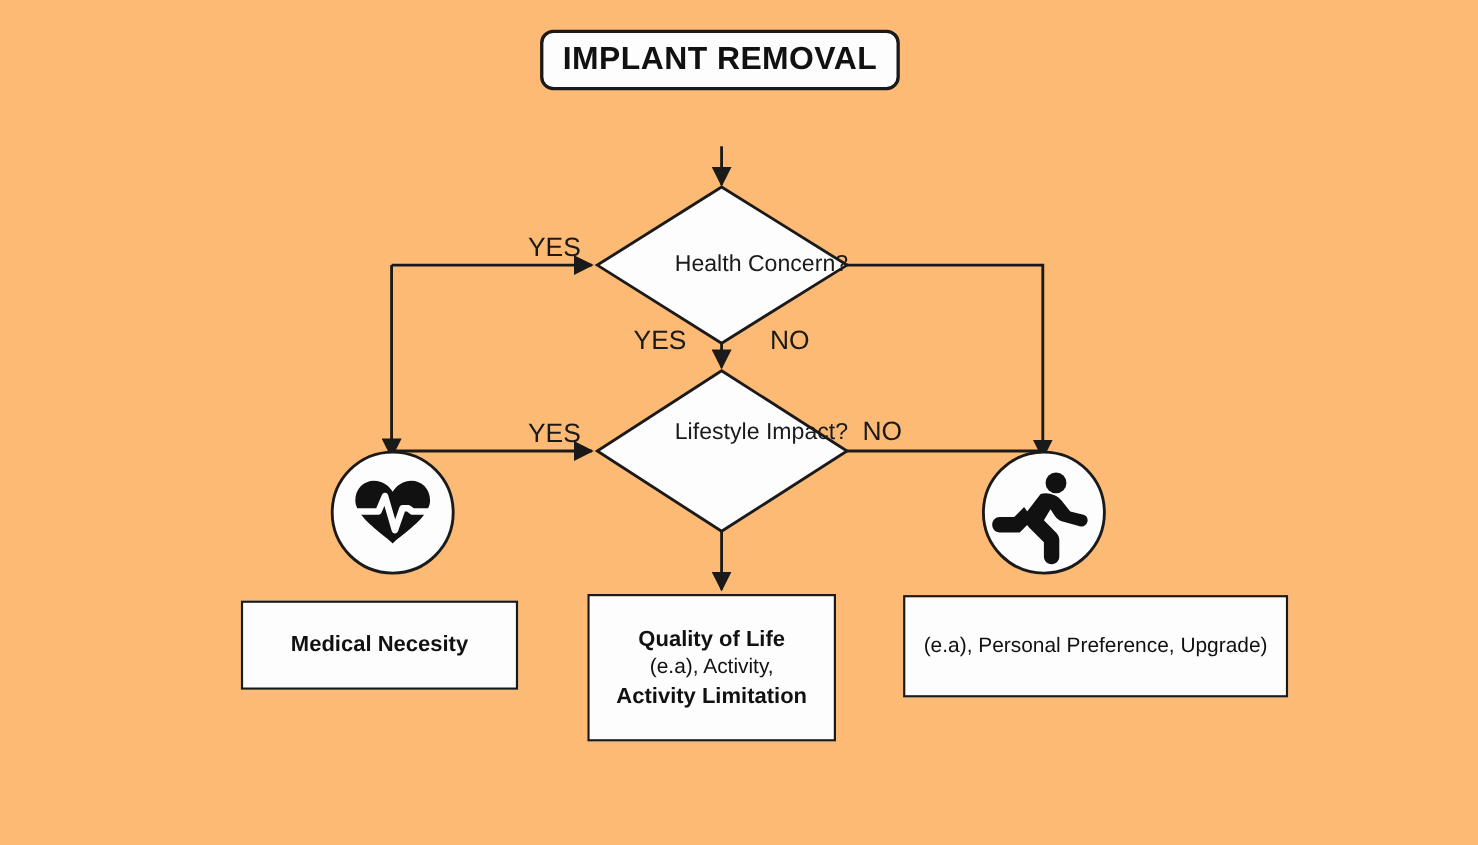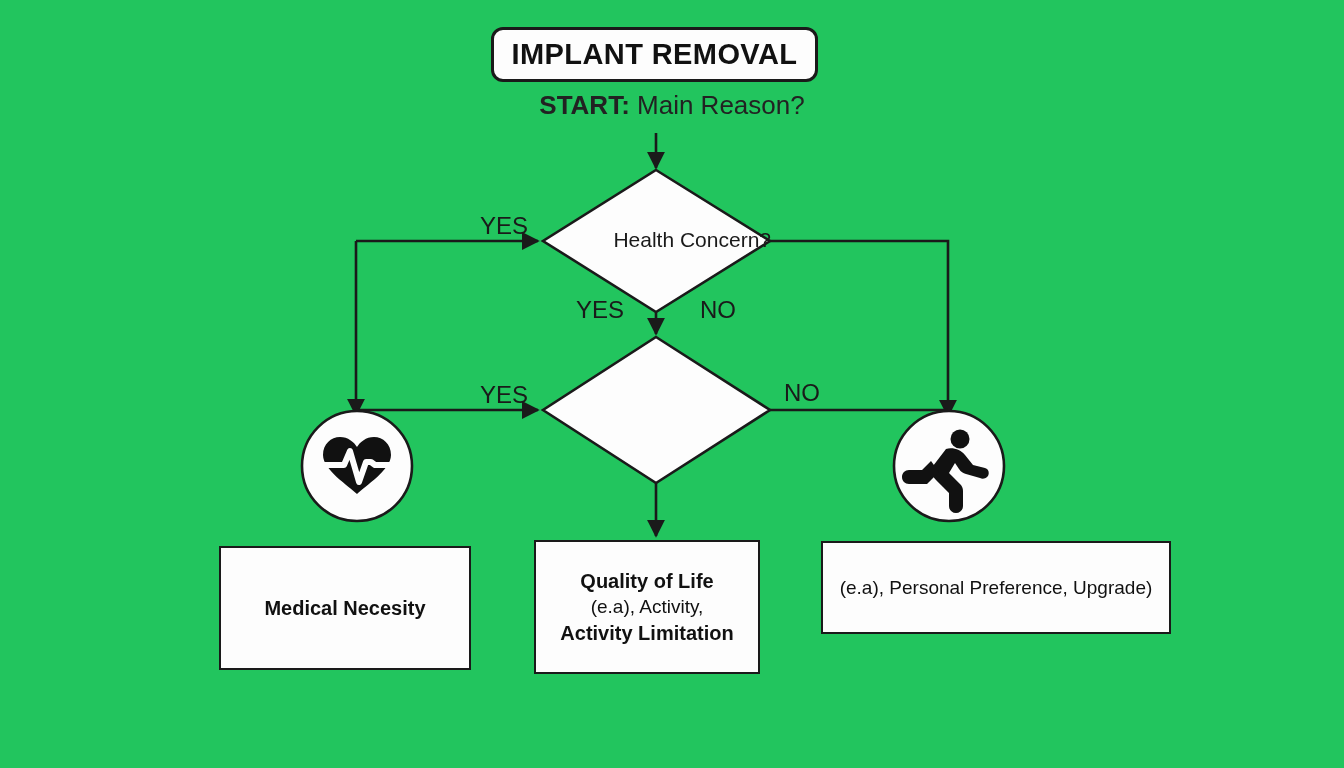--- a/index.html
+++ b/index.html
@@ -5,21 +5,21 @@
 <style>
   html, body {
     margin: 0;
     padding: 0;
     background: #ffffff;
   }
   #canvas {
     position: relative;
     width: 1344px;
     height: 768px;
-    background: #22c55e;
+    background: #fdba74;
     font-family: "Liberation Sans", sans-serif;
     overflow: hidden;
   }
   #flow-svg {
     position: absolute;
     left: 0;
     top: 0;
     width: 1344px;
     height: 768px;
   }
@@ -88,21 +88,21 @@
     display: flex;
     flex-direction: column;
     align-items: center;
     justify-content: center;
     text-align: center;
     color: #111111;
   }
   .term-line { font-size: 19px; white-space: nowrap; }
   .term-line.b { font-weight: 700; font-size: 20px; }
 
-  #box-medical  { left: 219px;  top: 546px; width: 252px; height: 124px; }
+  #box-medical  { left: 219px;  top: 546px; width: 252px; height: 81px; }
   #box-quality  { left: 534px;  top: 540px; width: 226px; height: 134px; text-align: center; }
   #box-elective { left: 821px;  top: 541px; width: 350px; height: 93px; }
 
   #box-quality .term-line,
   #box-medical .term-line,
   #box-elective .term-line { line-height: 1.32; }
 
   .mixed .b { font-weight: 700; }
   .mixed .n { font-weight: 400; }
 </style>
@@ -158,25 +158,23 @@
                L 0,27 L -13,14 C -17,10 -18,5 -16,0 Z" fill="#111111"></path>
       <path d="M -10,6 L -22,18 L -40,18 C -44,18 -47,15 -47,11 C -47,7 -44,4 -40,4
                L -27,4 L -18,-5 Z" fill="#111111"></path>
     </g>
   </svg>
 
   <div class="ov start-box">
     <span class="start-box-label">IMPLANT REMOVAL</span>
   </div>
 
-  <div class="ov start-caption">
-    <span class="strong">START:</span><span> Main Reason?</span>
-  </div>
 
   <div class="ov diamond-label" id="dia1-label">Health Concern?</div>
+  <div class="ov diamond-label" id="dia2-label">Lifestyle Impact?</div>
 
   <div class="ov edge-label" id="lbl-yes-1">YES</div>
   <div class="ov edge-label" id="lbl-no-1">NO</div>
   <div class="ov edge-label" id="lbl-yes-d1">YES</div>
   <div class="ov edge-label" id="lbl-yes-2">YES</div>
   <div class="ov edge-label" id="lbl-no-2">NO</div>
 
   <div class="ov term-box" id="box-medical">
     <div class="term-line b">Medical Necesity</div>
   </div>

